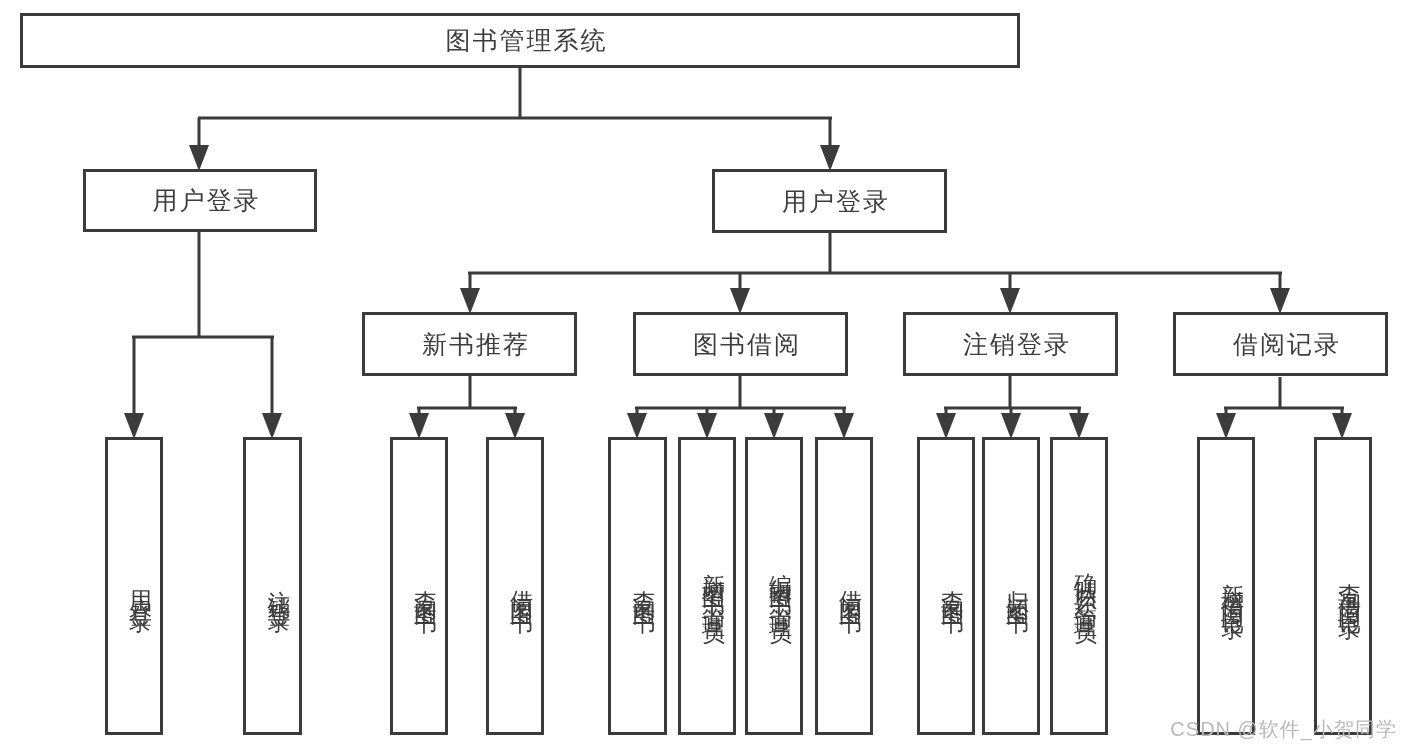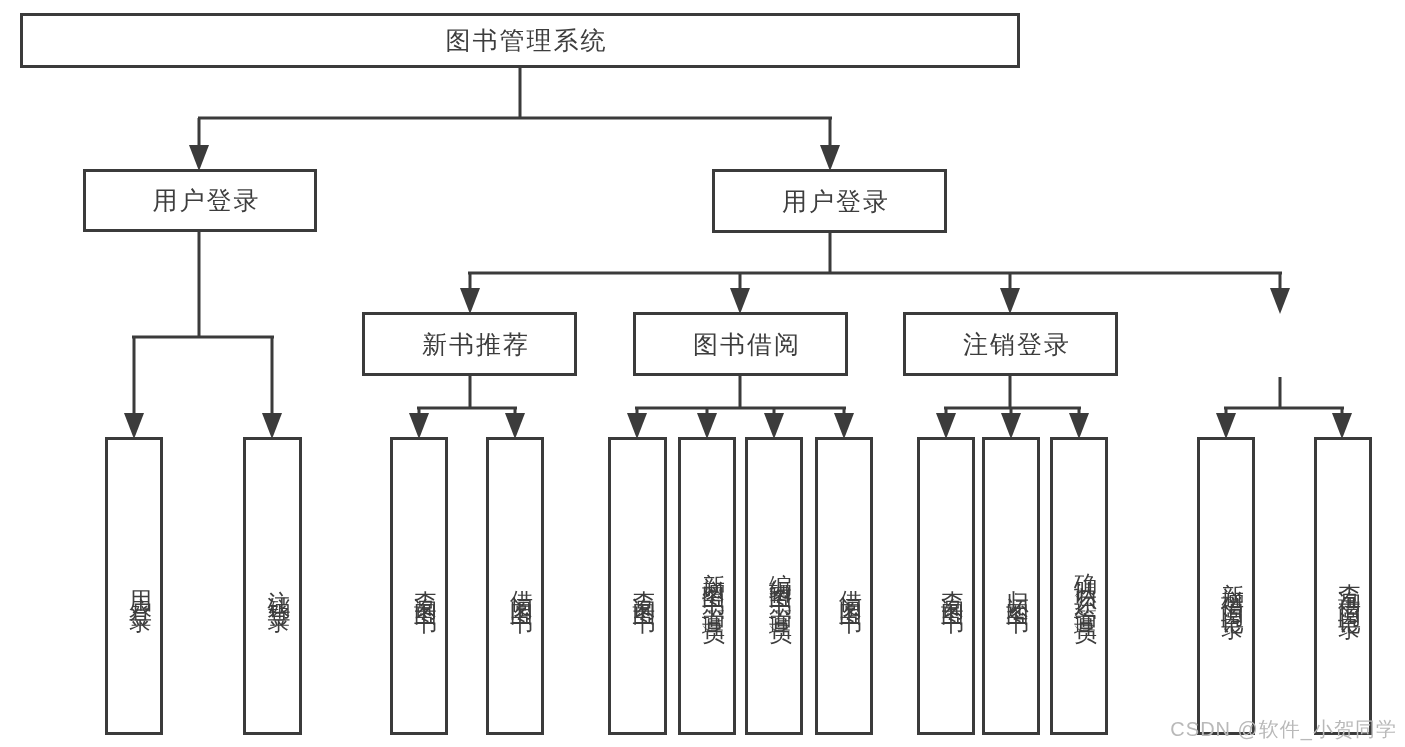--- a/index.html
+++ b/index.html
@@ -125,20 +125,23 @@
 
   <div class="box" style="left:633px;top:312px;width:215px;height:64px">
     <span class="lbl">图书借阅</span>
   </div>
   <div class="box" style="left:362px;top:312px;width:215px;height:64px">
     <span class="lbl">新书推荐</span>
   </div>
   <div class="box" style="left:903px;top:312px;width:215px;height:64px">
     <span class="lbl">注销登录</span>
   </div>
+  <div class="box" style="left:1173px;top:312px;width:215px;height:64px">
+    <span class="lbl">借阅记录</span>
+  </div>
 
   <div class="box v" style="left:105px;top:437px;width:58px;height:298px">
     <span class="lbl">用户登录</span>
   </div>
   <div class="box v" style="left:243px;top:437px;width:59px;height:298px">
     <span class="lbl">注销登录</span>
   </div>
 
   <div class="box v" style="left:390px;top:437px;width:58px;height:298px">
     <span class="lbl">查询图书</span>

